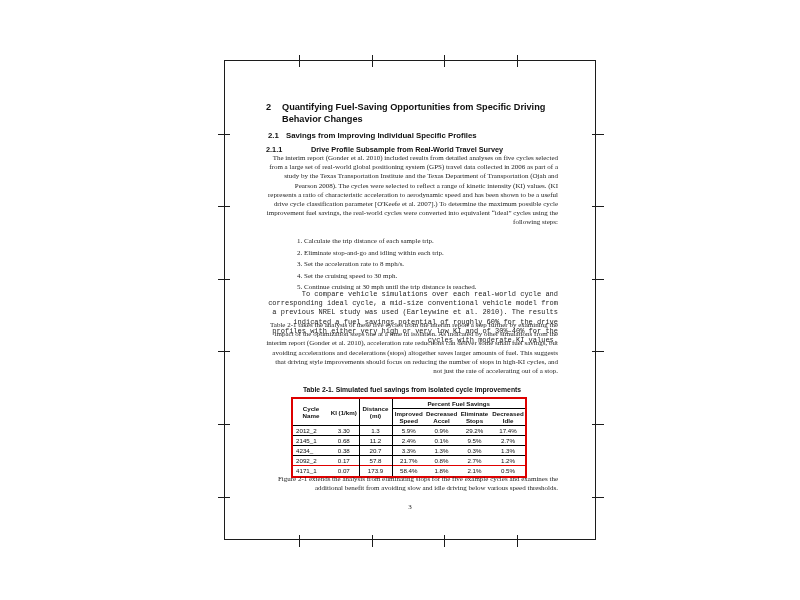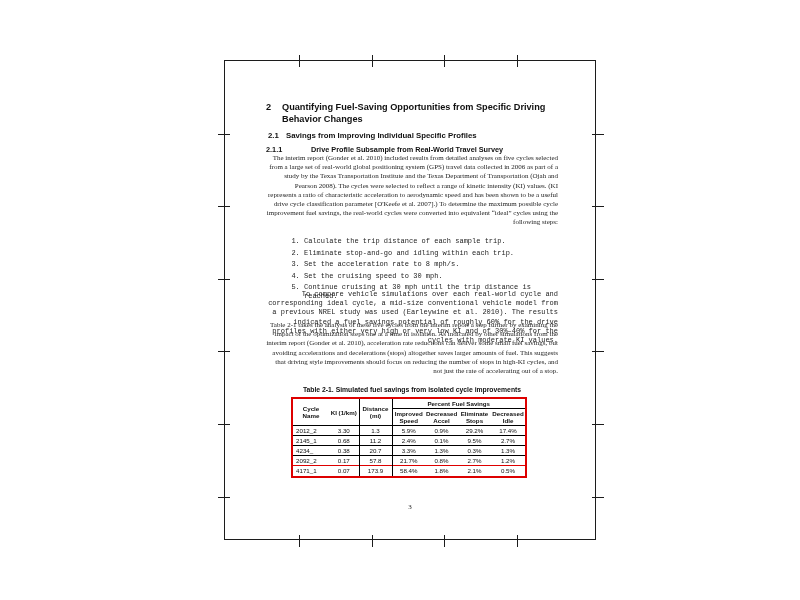--- a/index.html
+++ b/index.html
@@ -31,21 +31,21 @@
 
   .para { position: absolute; left: 41px; width: 292px;
           font-size: 7px; line-height: 9.2px; text-align: right; }
   .p1 { top: 93px; }
   .p2 { top: 229px; font-family: Liberation Mono, monospace; }
   .p3 { top: 260px; }
   .p4 { top: 414px; }
 
   ol.steps { position: absolute; left: 41px; top: 176px; width: 270px;
              padding-left: 38px; list-style: decimal outside;
-             font-size: 7px; line-height: 9px; font-family: Liberation Mono, monospace; }
+             font-size: 7px; line-height: 9px; }
   ol.steps li { margin-bottom: 2.6px; }
 
   .caption { position: absolute; left: 41px; top: 325px; width: 292px;
              text-align: center; font-family: "Liberation Sans", sans-serif;
              font-weight: bold; font-size: 6.8px; color: #111; }
 
   .table-wrap { position: absolute; left: 66px; top: 336px; width: 236px;
                 border: 2px solid var(--accent); background: #fff; }
   table.fuel { width: 100%; border-collapse: collapse; table-layout: fixed;
                font-family: "Liberation Sans", sans-serif; font-size: 6.2px;
@@ -167,20 +167,21 @@
             <td class="bR">173.9</td>
             <td>58.4%</td>
             <td>1.8%</td>
             <td>2.1%</td>
             <td>0.5%</td>
           </tr>
         </tbody>
       </table>
     </div>
 
+    <div class="para p4">Figure 2-1 extends the analysis from eliminating stops for the five example cycles and examines the additional benefit from avoiding slow and idle driving below various speed thresholds.</div>
 
     <div class="pagenum">3</div>
 
   <div class="tick v" style="left: 74px; top: -6px;"></div>
       <div class="tick v" style="left: 74px; top: 474px;"></div>
       <div class="tick v" style="left: 147px; top: -6px;"></div>
       <div class="tick v" style="left: 147px; top: 474px;"></div>
       <div class="tick v" style="left: 219px; top: -6px;"></div>
       <div class="tick v" style="left: 219px; top: 474px;"></div>
       <div class="tick v" style="left: 292px; top: -6px;"></div>

